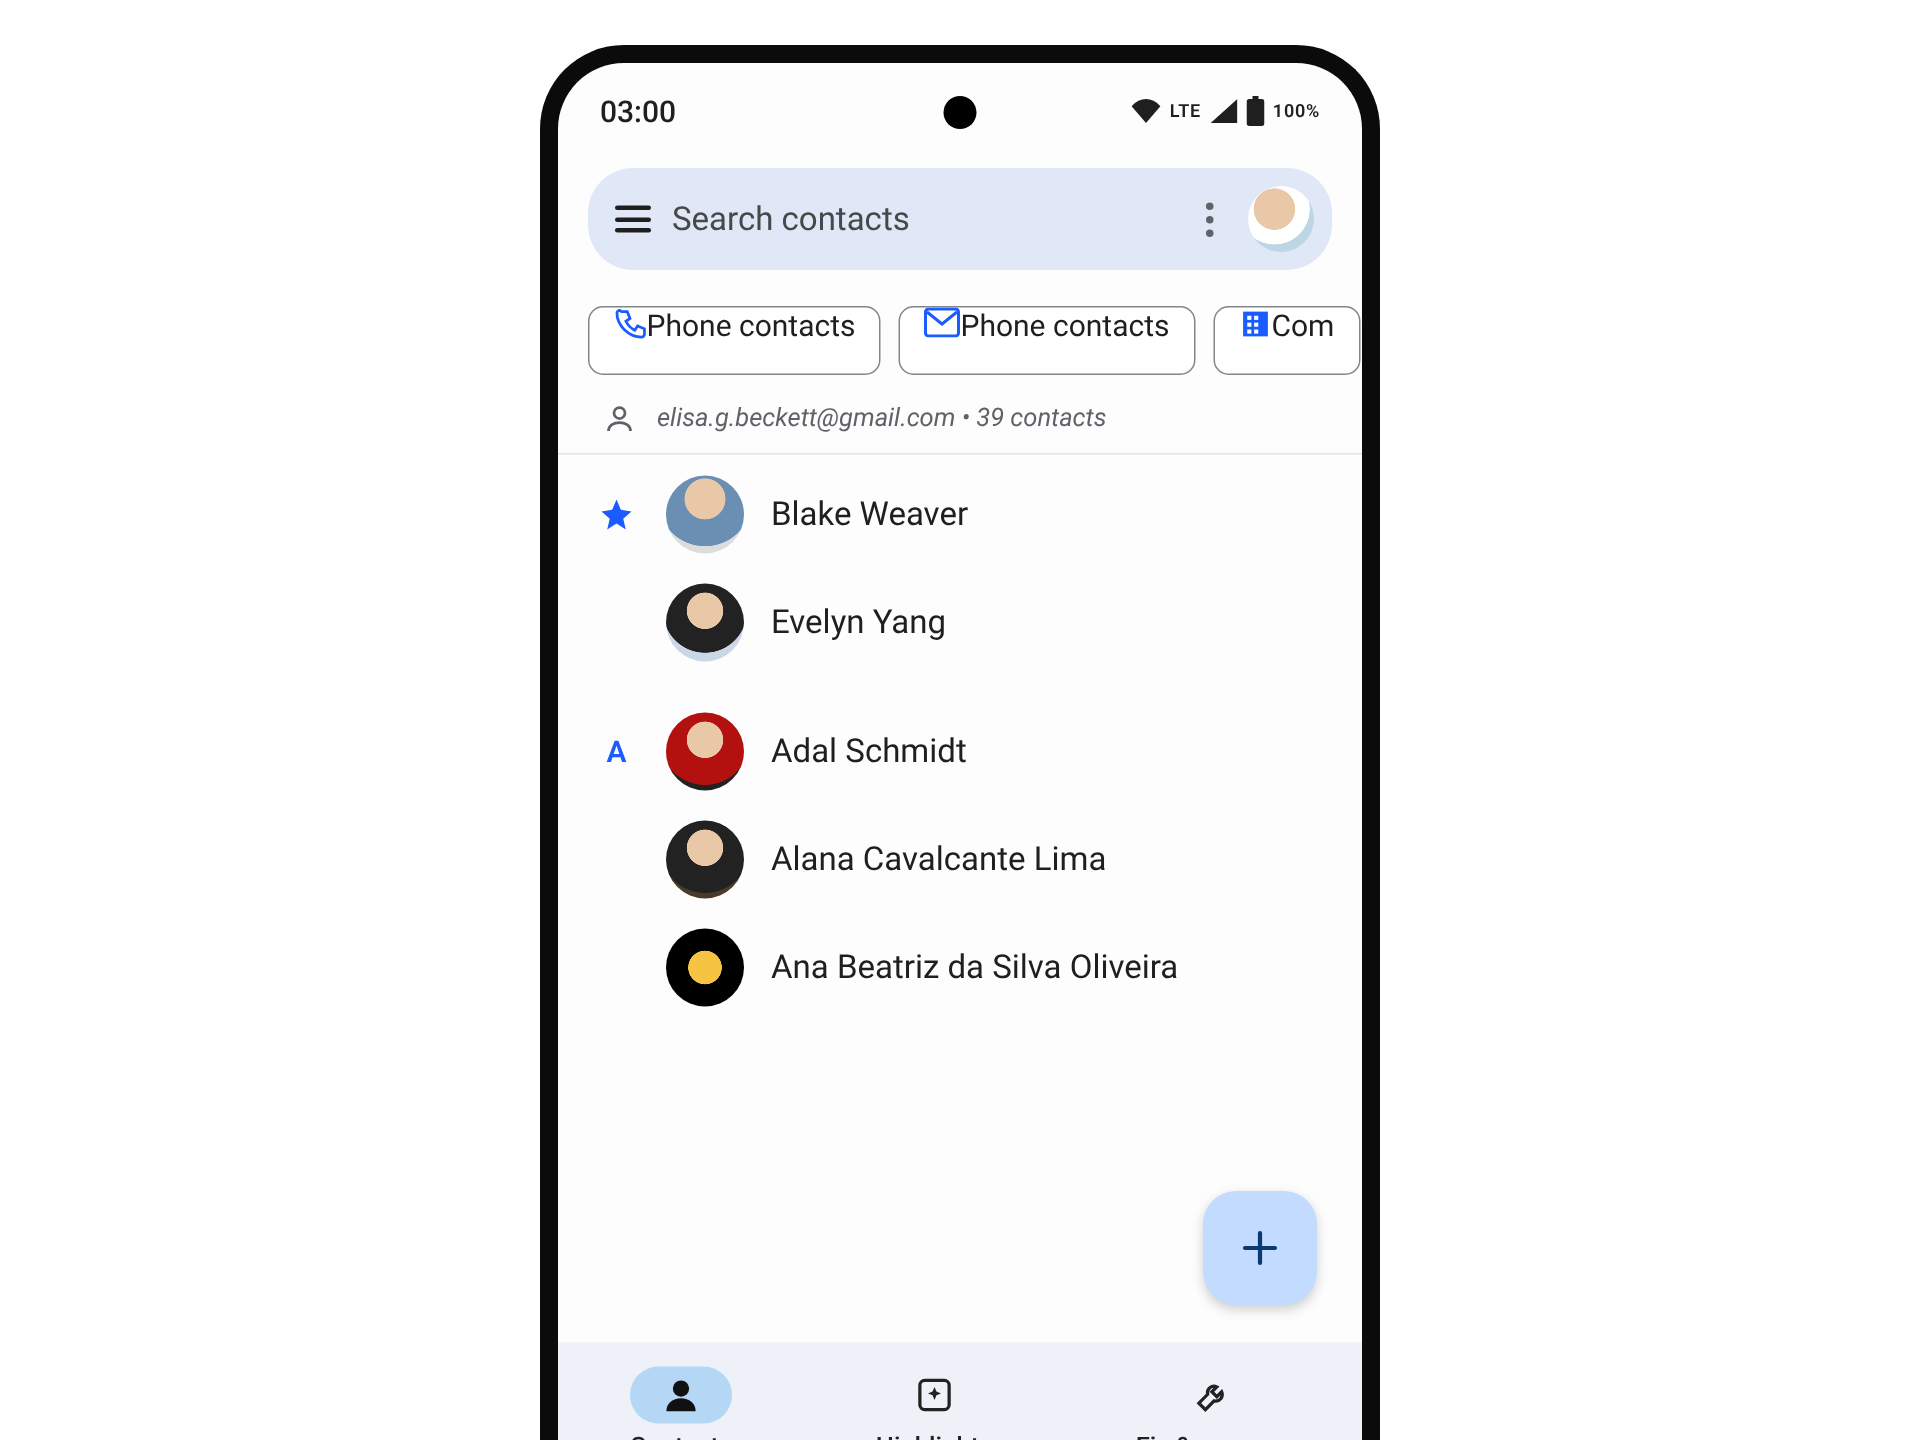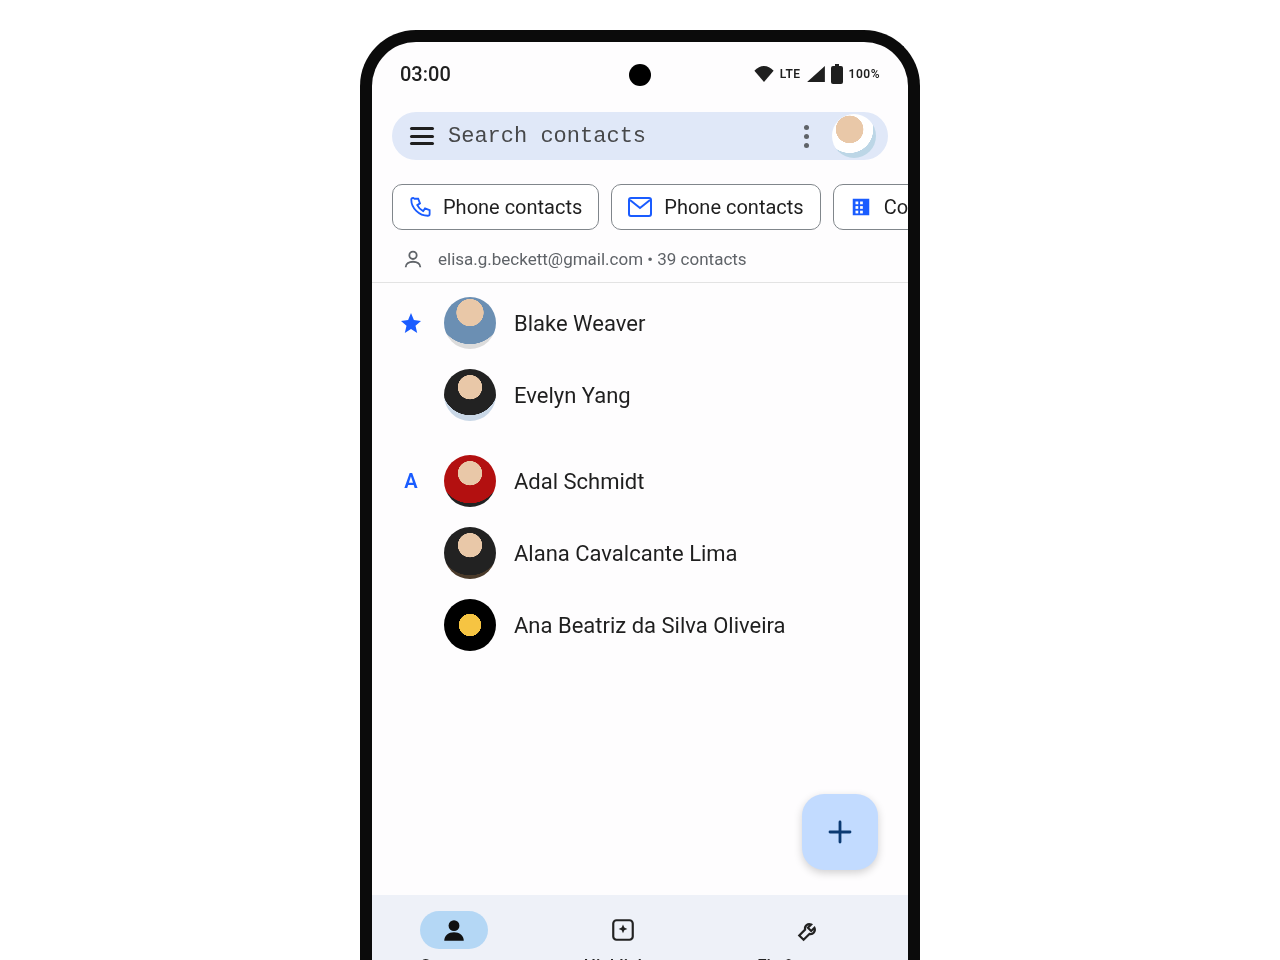--- a/index.html
+++ b/index.html
@@ -11,39 +11,39 @@
     border-radius: 56px 56px 0 0; background: #fefdfe;
     position: relative; overflow: hidden;
   }
 
   .status-bar { display:flex; align-items:center; justify-content:space-between; padding: 20px 28px 6px 28px; font-size:20px; font-weight:500; color:#1f1f1f; }
   .camera-dot { position:absolute; top:22px; left:50%; transform:translateX(-50%); width:22px; height:22px; background:#000; border-radius:50%; }
   .status-right { display:flex; align-items:center; gap:6px; font-size:12px; font-weight:600; letter-spacing:0.5px; }
   .status-right svg { display:block; }
 
   .search-pill {
-    margin: 20px 20px 0 20px; height:48px; background:#e0e8f8; border-radius:30px;
-    display:flex; align-items:center; padding:0 12px 0 18px; gap:14px;font-family:Liberation Mono, monospace;
+    margin: 20px 20px 0 20px; height:68px; background:#e0e8f8; border-radius:30px;
+    display:flex; align-items:center; padding:0 12px 0 18px; gap:14px;
   }
   .search-pill .placeholder { flex:1; color:#47484a; font-size:22px; }
   .hamburger-lines { width:24px; height:18px; display:flex; flex-direction:column; justify-content:space-between; }
   .hamburger-lines span { height:3px; background:#1f1f1f; border-radius:2px; }
   .dots-v { display:flex; flex-direction:column; gap:4px; align-items:center; justify-content:center; width:24px; }
   .dots-v span { width:5px; height:5px; background:#5f6368; border-radius:50%; }
   .avatar-img { width:44px; height:44px; border-radius:50%; background: radial-gradient(circle at 40% 35%, #e9c8a8 0 35%, #fff 36% 60%, #bcd6e6 61% 100%); }
 
   .chip-row { display:flex; gap:12px; padding: 24px 20px 12px 20px; overflow:hidden; }
   .chip {
-    display:flex; align-items:center; gap:12px; height:46px; padding:0 16px;
+    display:flex; height:46px; padding:0 16px;
     border:1px solid #80868b; border-radius:10px; background:#fff; font-size:20px; color:#1f1f1f;
     white-space:nowrap; flex-shrink:0;
   }
   .chip svg { flex-shrink:0; }
 
-  .account-line { display:flex; align-items:center; gap:14px; padding: 6px 20px 12px 30px; color:#5f6368; font-size:17px; }
+  .account-line { display:flex; align-items:center; gap:14px; padding: 6px 20px 12px 30px; color:#5f6368; font-size:17px;font-style:italic; }
   .account-line svg { flex-shrink:0; }
 
   .divider { height:1px; background:#e3e3e3; }
 
   .list { padding-top:4px; }
   .row { display:flex; align-items:center; padding: 10px 20px 10px 24px; gap:18px; }
   .section-col { width:30px; display:flex; justify-content:center; color:#1a5cff; font-weight:600; font-size:20px; }
   .section-col svg { display:block; }
   .avatar { width:52px; height:52px; border-radius:50%; flex-shrink:0; }
   .name { font-size:22px; color:#1f1f1f; }

